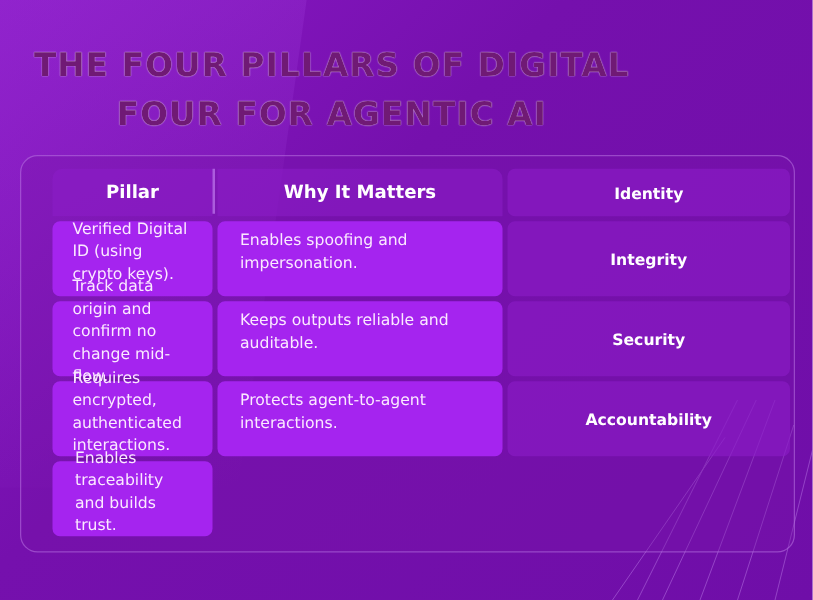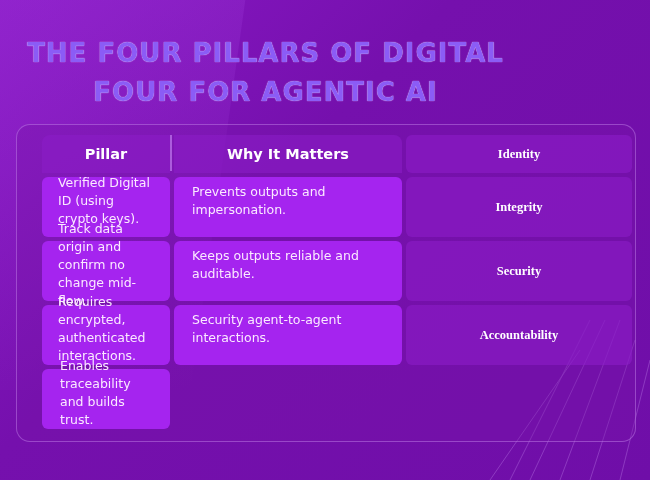--- a/index.html
+++ b/index.html
@@ -17,21 +17,21 @@
   }
   .bg-lines {
     position: absolute; right: 0; bottom: 0; width: 260px; height: 160px;
     opacity: 0.35;
   }
   .title {
     position: absolute; left: 0; top: 34px; width: 531px;
     text-align: center;
     font-family: "DejaVu Sans", sans-serif;
     font-weight: 900; font-size: 26px; line-height: 39px;
-    letter-spacing: 1px; color: #8b5cf6;
+    letter-spacing: 1px; color: #701a75;
     text-shadow: 0 0 1px #fff;
   }
   .panel {
     position: absolute; left: 16px; top: 124px; width: 620px; height: 318px;
     border-radius: 14px;
     border: 1px solid rgba(200,140,240,0.45);
     background: rgba(120,20,170,0.35);
   }
   .grid {
     position: absolute; left: 42px; top: 135px;
@@ -49,21 +49,21 @@
   .hdr.first { border-radius: 8px 0 0 0; }
   .hdr.last { border-radius: 0 8px 0 0; }
   .hdr.sep::before {
     content: ""; position: absolute; left: -4px; top: 0; width: 2px; height: 36px;
     background: rgba(210,150,255,0.55);
   }
   .pillar {
     background: rgba(140,28,200,0.6);
     border-radius: 6px;
     display: flex; align-items: center; justify-content: center;
-    font-weight: bold; font-size: 12.5px; color: #fff; font-family: Liberation Serif, serif;
+    font-weight: bold; font-size: 12.5px; color: #fff;
   }
   .cell {
     background: #a524ef;
     border-radius: 6px;
     display: flex; align-items: center;
     padding: 0 16px 12px 16px;
     font-size: 12.5px; line-height: 18px; color: #fbe9ff;
   }
   .cell.why { padding-left: 18px; }
 </style>
@@ -88,25 +88,25 @@
 </h1>
 
 <div class="panel"></div>
 
 <div class="grid">
   <div class="hdr first">Pillar</div>
   <div class="hdr sep last">Why It Matters</div>
 
   <div class="pillar">Identity</div>
   <div class="cell">Verified Digital ID (using crypto keys).</div>
-  <div class="cell why">Prevents outputs and impersonation.</div>
+  <div class="cell why">Enables spoofing and impersonation.</div>
 
   <div class="pillar">Integrity</div>
   <div class="cell">Track data origin and confirm no change mid-flow.</div>
   <div class="cell why">Keeps outputs reliable and auditable.</div>
 
   <div class="pillar">Security</div>
   <div class="cell">Requires encrypted, authenticated interactions.</div>
-  <div class="cell why">Security agent-to-agent interactions.</div>
+  <div class="cell why">Protects agent-to-agent interactions.</div>
 
   <div class="pillar">Accountability</div>
   <div class="cell why">Enables traceability and builds trust.</div>
 </div>
 
 </body></html>

